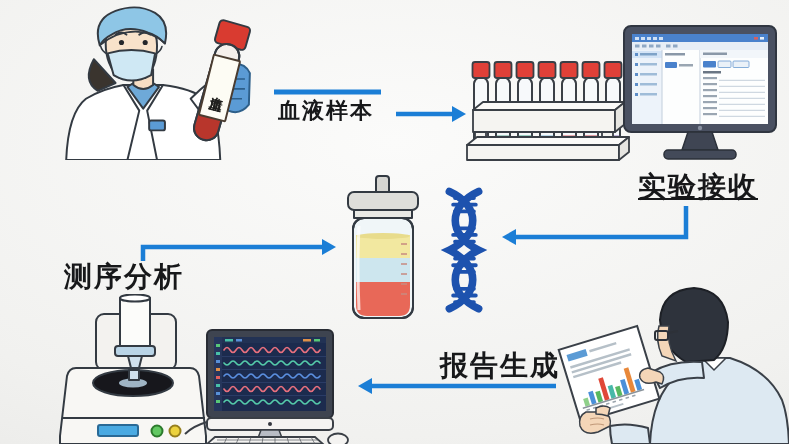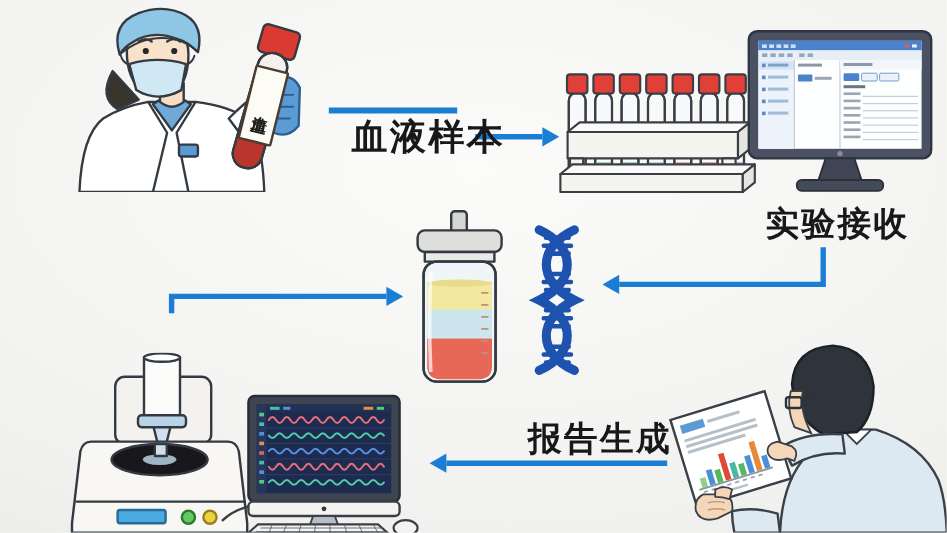--- a/index.html
+++ b/index.html
@@ -6,22 +6,22 @@
   .stage{
     position:relative;width:789px;height:444px;overflow:hidden;
     background:radial-gradient(130% 120% at 50% 32%, #fbfbfa 0%, #f1f1ef 55%, #e3e3e1 100%);
     font-family:"Liberation Sans","DejaVu Sans",sans-serif;
   }
   .ill{position:absolute;}
   .lbl{
     position:absolute;font-weight:700;color:#17181a;font-size:28px;
     letter-spacing:2px;line-height:1;white-space:nowrap;z-index:6;
   }
-  .lbl-blood{left:293px;top:100px;font-size:30px;text-align:center;}
-  .lbl-reception{left:638px;top:173px;}
+  .lbl-blood{left:278px;top:100px;font-size:22px;text-align:center;}
+  .lbl-reception{left:638px;top:173px;text-decoration:underline;}
   .lbl-extraction{left:218px;top:209px;}
   .lbl-sequencing{left:64px;top:263px;}
   .lbl-report{left:440px;top:352px;}
   .tube-label{
     position:absolute;left:205px;top:56px;width:25px;height:60px;
     background:#fdfcf4;border:2px solid #4a3c30;border-radius:2px;
     transform:rotate(14deg);z-index:4;
     writing-mode:vertical-rl;text-orientation:upright;
     display:flex;align-items:center;justify-content:center;
     font-size:13px;font-weight:700;color:#20201e;letter-spacing:1px;
@@ -324,15 +324,16 @@
       <polygon points="322,239 336,247 322,255" fill="#1b7ed6"></polygon>
     </g>
     <g>
       <path d="M556,386 L372,386" stroke="#1b7ed6" stroke-width="4.5" fill="none"></path>
       <polygon points="372,378 358,386 372,394" fill="#1b7ed6"></polygon>
     </g>
   </svg>
 
   <div class="lbl lbl-blood">血液样本</div>
   <div class="lbl lbl-reception">实验接收</div>
+  <div class="lbl lbl-sequencing">测序分析</div>
   <div class="lbl lbl-report">报告生成</div>
 
 </div>
 
 </body></html>

